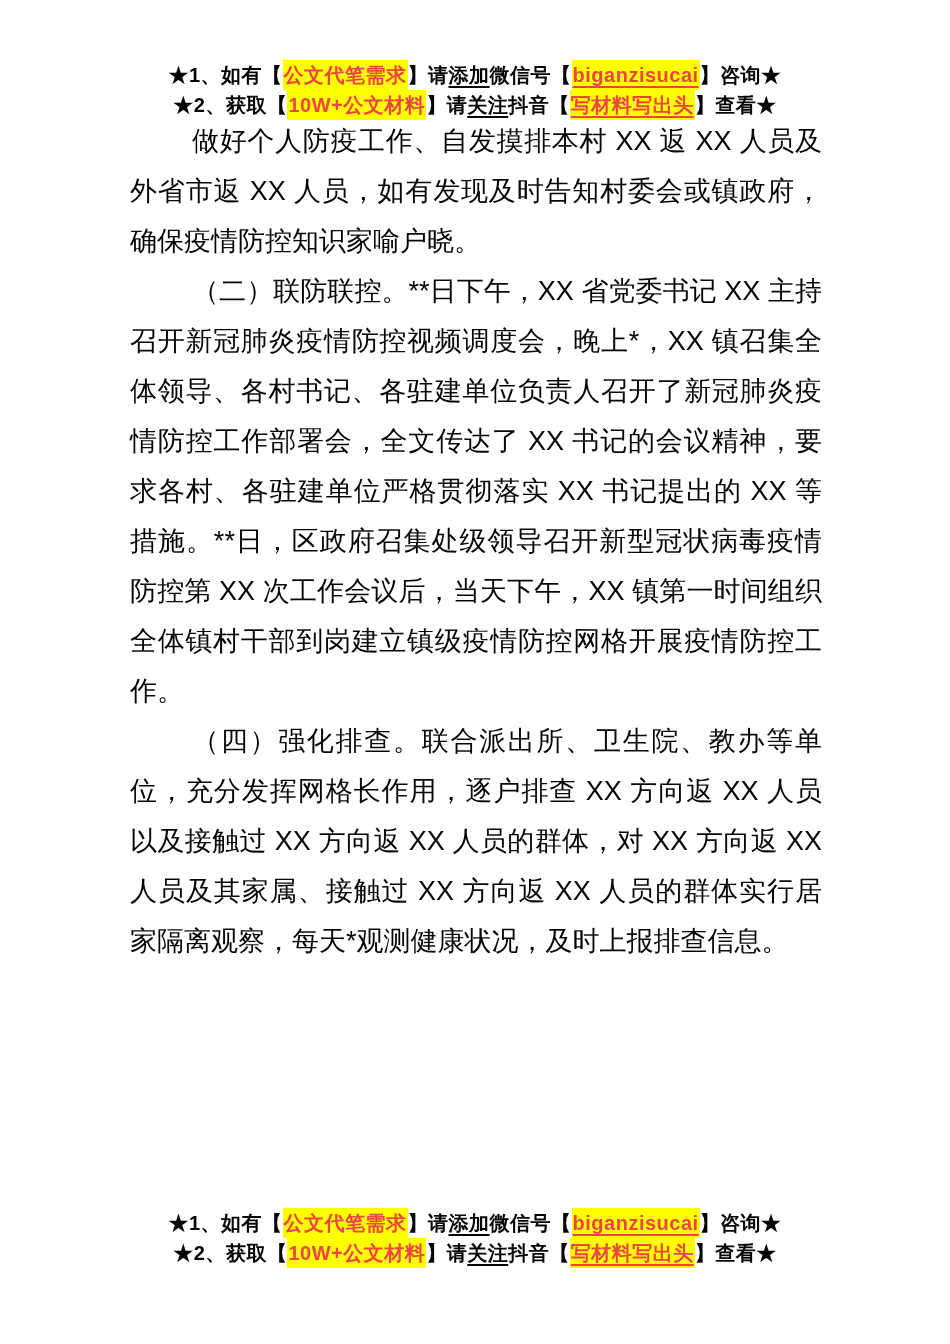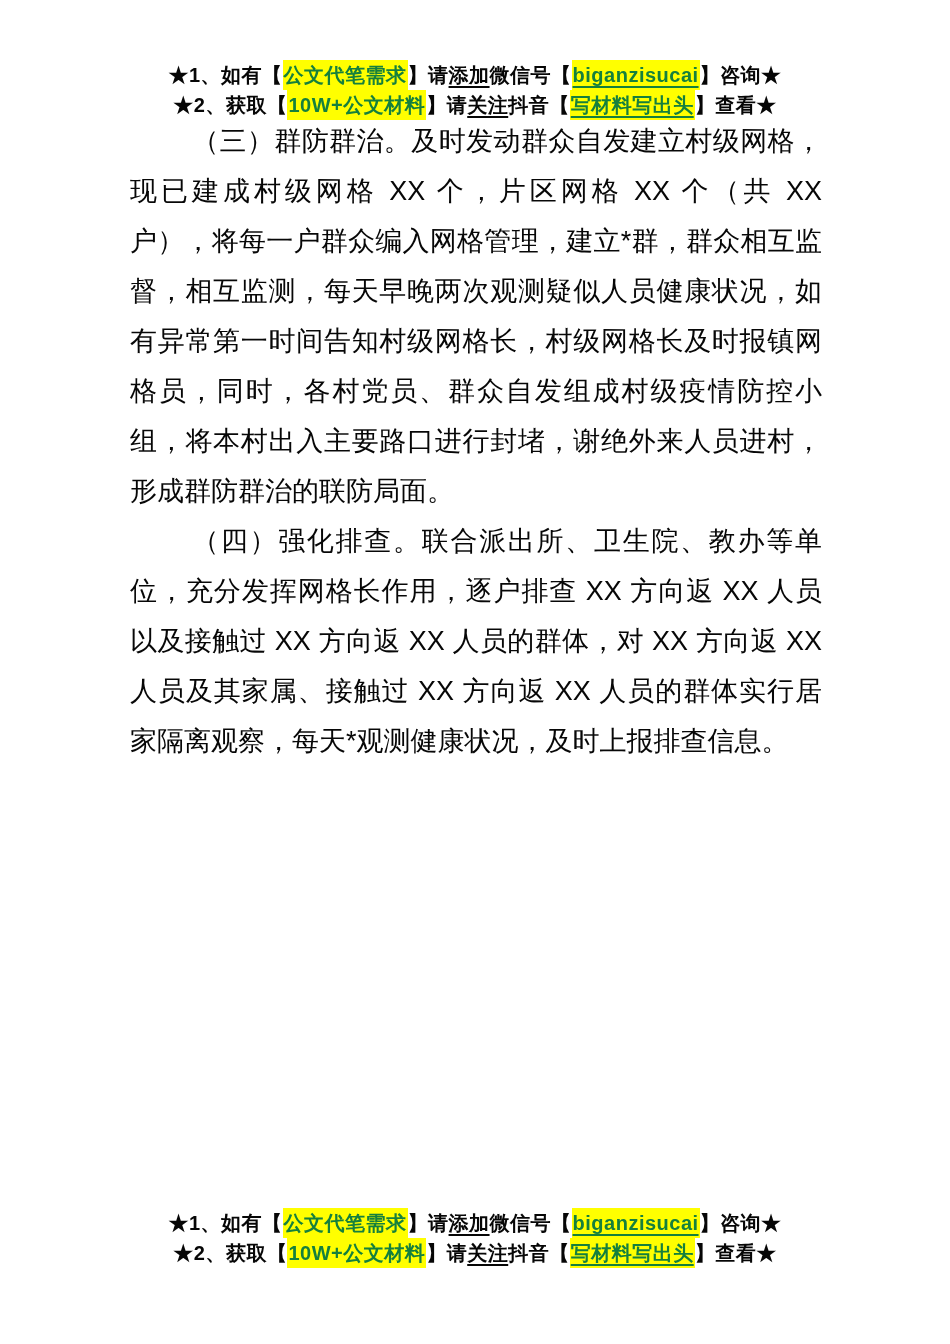--- a/index.html
+++ b/index.html
@@ -24,21 +24,21 @@
     font-size: 20px;
     line-height: 30px;
     color: #060606;
     letter-spacing: 0.5px;
   }
   .notice-top { top: 60px; }
   .notice-bottom { top: 1208px; }
   .notice .seg { white-space: pre; text-align: right; }
   .hl {
     background: #ffff00;
-    color: #15803d;
+    color: #ef4444;
     padding: 4px 1px;
   }
   .u {
     text-decoration: underline;
     text-decoration-thickness: 2px;
     text-underline-offset: 4px;
     margin-top: 31px;
   }
   .content {
     position: absolute;
@@ -65,21 +65,22 @@
   <div class="notice notice-top">
     <div>
       <span class="seg">★1、如有【</span><span class="seg hl">公文代笔需求</span><span class="seg">】请</span><span class="seg u">添加</span><span class="seg">微信号【</span><span class="seg hl u">biganzisucai</span><span class="seg">】咨询★</span>
     </div>
     <div>
       <span class="seg">★2、获取【</span><span class="seg hl">10W+公文材料</span><span class="seg">】请</span><span class="seg u">关注</span><span class="seg">抖音【</span><span class="seg hl u">写材料写出头</span><span class="seg">】查看★</span>
     </div>
   </div>
 
   <div class="content">
-    <p>（三）群防群治。及时发动群众自发建立村级网格，现已建成村级网格 XX 个，片区网格 XX 个（共 XX 户），将每一户群众编入网格管理，建立*群，群众相互监督，相互监测，每天早晚两次观测疑似人员健康状况，如有异常第一时间告知村级网格长，村级网格长及时报镇网格员，同时，各村党员、群众自发组成村级疫情防控小组，将本村出入主要路口进行封堵，谢绝外来人员进村，形成群防群治的联防局面。</p>
+    <p>做好个人防疫工作、自发摸排本村 XX 返 XX 人员及外省市返 XX 人员，如有发现及时告知村委会或镇政府，确保疫情防控知识家喻户晓。</p>
+    <p>（二）联防联控。**日下午，XX 省党委书记 XX 主持召开新冠肺炎疫情防控视频调度会，晚上*，XX 镇召集全体领导、各村书记、各驻建单位负责人召开了新冠肺炎疫情防控工作部署会，全文传达了 XX 书记的会议精神，要求各村、各驻建单位严格贯彻落实 XX 书记提出的 XX 等措施。**日，区政府召集处级领导召开新型冠状病毒疫情防控第 XX 次工作会议后，当天下午，XX 镇第一时间组织全体镇村干部到岗建立镇级疫情防控网格开展疫情防控工作。</p>
     <p>（四）强化排查。联合派出所、卫生院、教办等单位，充分发挥网格长作用，逐户排查 XX 方向返 XX 人员以及接触过 XX 方向返 XX 人员的群体，对 XX 方向返 XX 人员及其家属、接触过 XX 方向返 XX 人员的群体实行居家隔离观察，每天*观测健康状况，及时上报排查信息。</p>
   </div>
 
   <div class="notice notice-bottom">
     <div>
       <span class="seg">★1、如有【</span><span class="seg hl">公文代笔需求</span><span class="seg">】请</span><span class="seg u">添加</span><span class="seg">微信号【</span><span class="seg hl u">biganzisucai</span><span class="seg">】咨询★</span>
     </div>
     <div>
       <span class="seg">★2、获取【</span><span class="seg hl">10W+公文材料</span><span class="seg">】请</span><span class="seg u">关注</span><span class="seg">抖音【</span><span class="seg hl u">写材料写出头</span><span class="seg">】查看★</span>
     </div>

